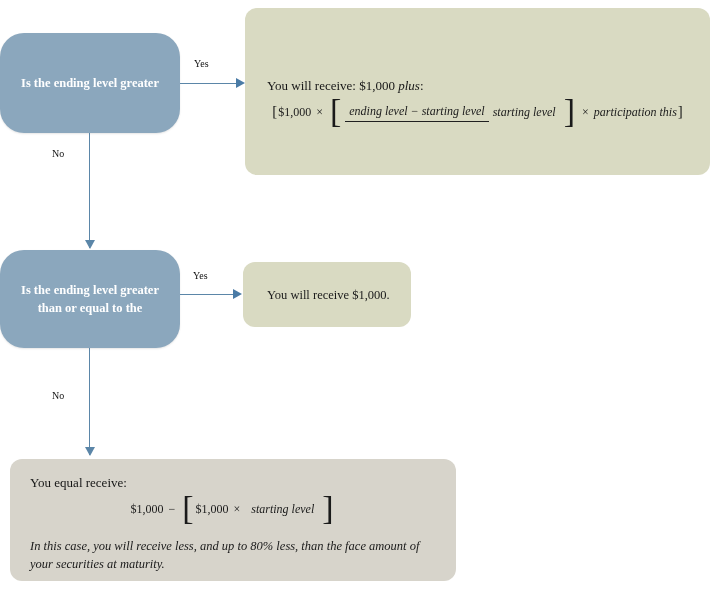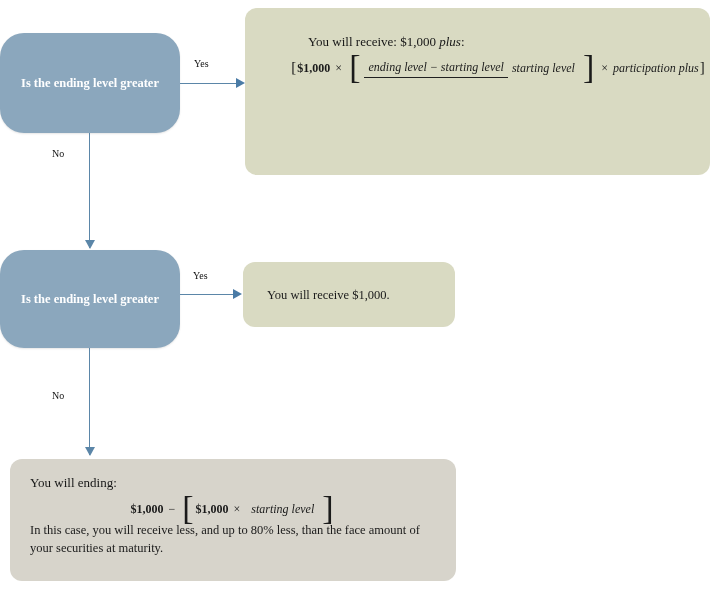--- a/index.html
+++ b/index.html
@@ -91,21 +91,21 @@
   .lead i { font-style: italic; }
 
   .formula-row {
     display: flex;
     align-items: center;
     justify-content: center;
     font-size: 12px;
     margin-top: 4px;
     white-space: nowrap;
   }
-  .formula-row .plain { font-style: normal; font-weight: bold; }
+  .formula-row .plain { font-style: normal; }
   .bracket {
     font-size: 15px;
     font-style: normal;
     padding: 0 1px;
   }
   .bigbracket {
     font-size: 34px;
     font-weight: 300;
     line-height: 0.72;
     font-style: normal;
@@ -124,22 +124,24 @@
   }
   .frac .num {
     padding: 0 4px 1px 4px;
     border-bottom: 1.2px solid #202020;
   }
   .frac .den {
     padding: 1px 4px 0 4px;
   }
 
   .note {
+    font-style: italic;
     font-size: 12.5px;
     line-height: 1.45;
+    margin-top: 16px;
   }
 </style>
 </head>
 <body>
 
 <div id="canvas">
 
   <div class="decision" id="dec1" style="left:0px; top:33px; width:180px; height:100px;">
     <div>
       <span>Is the ending level greater</span>
@@ -148,62 +150,63 @@
 
   <div class="hline" style="left:180px; top:83px; width:62px;"></div>
   <div class="arrow-right" style="left:236px; top:78px;"></div>
   <div class="edge-label" style="left:194px; top:58px;">Yes</div>
 
   <div class="vline" style="left:89px; top:133px; height:115px;"></div>
   <div class="arrow-down" style="left:85px; top:240px;"></div>
   <div class="edge-label" style="left:52px; top:148px;">No</div>
 
   <div class="outcome olive" style="left:245px; top:8px; width:465px; height:167px;">
-    <div class="outcome-pad" style="padding-top:24px;margin-left:41px;">
+    <div class="outcome-pad" style="padding-top:68px;">
       <div class="lead">
         <span>You will receive: $1,000 </span><i>plus</i><span>:</span>
       </div>
       <div class="formula-row">
         <span class="bracket">[</span>
         <span class="plain">$1,000</span>
         <span class="times">×</span>
         <span class="bigbracket">[</span>
         <span class="frac">
           <span class="num">ending level  −  starting level</span>
           <span class="den">starting level</span>
         </span>
         <span class="bigbracket">]</span>
         <span class="times">×</span>
-        <span style="font-style:italic;">participation plus</span>
+        <span style="font-style:italic;">participation this</span>
         <span class="bracket">]</span>
       </div>
     </div>
   </div>
 
   <div class="decision" id="dec2" style="left:0px; top:250px; width:180px; height:98px;">
     <div>
       <span>Is the ending level greater</span>
+      <span>than or equal to the</span>
     </div>
   </div>
 
   <div class="hline" style="left:180px; top:294px; width:58px;"></div>
   <div class="arrow-right" style="left:233px; top:289px;"></div>
   <div class="edge-label" style="left:193px; top:270px;">Yes</div>
 
   <div class="vline" style="left:89px; top:348px; height:107px;"></div>
   <div class="arrow-down" style="left:85px; top:447px;"></div>
   <div class="edge-label" style="left:52px; top:390px;">No</div>
 
-  <div class="outcome olive" style="left:243px; top:262px; width:212px; height:65px;">
+  <div class="outcome olive" style="left:243px; top:262px; width:168px; height:65px;">
     <div class="outcome-pad" style="padding:24px 0 0 24px;">You will receive $1,000.</div>
   </div>
 
   <div class="outcome greyish" style="left:10px; top:459px; width:446px; height:122px;">
     <div class="outcome-pad" style="padding:14px 20px;">
-      <div class="lead">You will ending:</div>
+      <div class="lead">You equal receive:</div>
       <div class="formula-row">
         <span class="plain">$1,000</span>
         <span class="times">−</span>
         <span class="bigbracket">[</span>
         <span class="plain">$1,000</span>
         <span class="times">×</span>
         <span class="frac">
           <span class="den">starting level</span>
         </span>
         <span class="bigbracket">]</span>

